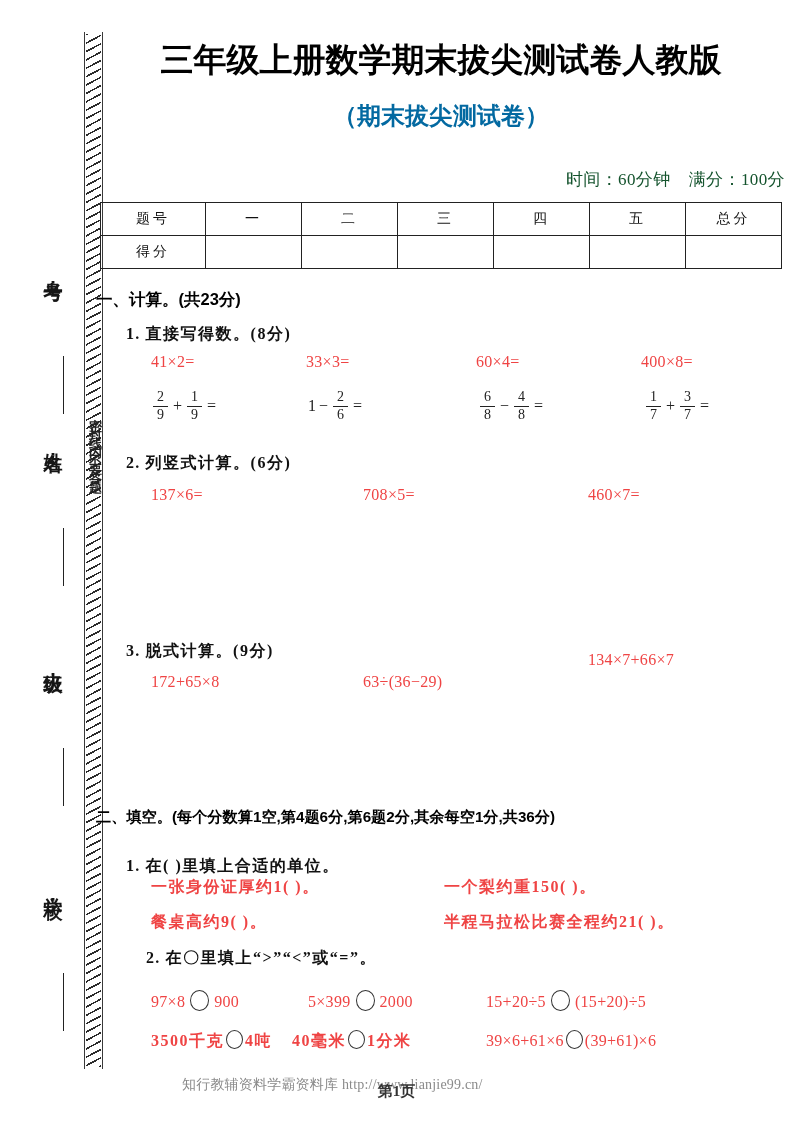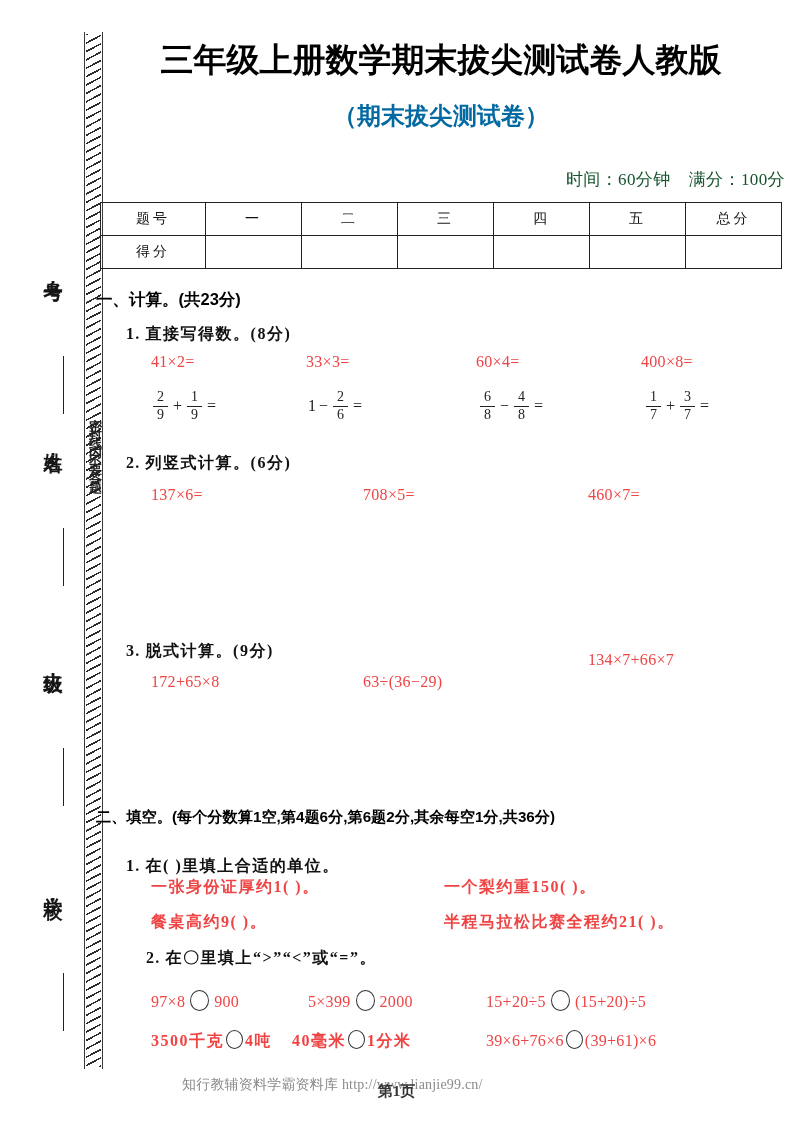--- a/index.html
+++ b/index.html
@@ -404,19 +404,19 @@
     <span>15+20÷5</span><span class="circ"></span><span>(15+20)÷5</span>
   </div>
 
   <div class="expr" style="left:55px; top:1030px;">
     <span class="zh">3500千克</span><span class="circ-sm"></span><span class="zh">4吨</span>
   </div>
   <div class="expr" style="left:196px; top:1030px;">
     <span class="zh">40毫米</span><span class="circ-sm"></span><span class="zh">1分米</span>
   </div>
   <div class="expr" style="left:390px; top:1030px;">
-    <span>39×6+76×6</span><span class="circ-sm"></span><span>(39+61)×6</span>
+    <span>39×6+61×6</span><span class="circ-sm"></span><span>(39+61)×6</span>
   </div>
 
 </div>
 
 <div id="footer-wm">知行教辅资料学霸资料库 http://www.lianjie99.cn/</div>
 <div id="page-num">第1页</div>
 
 </body></html>

